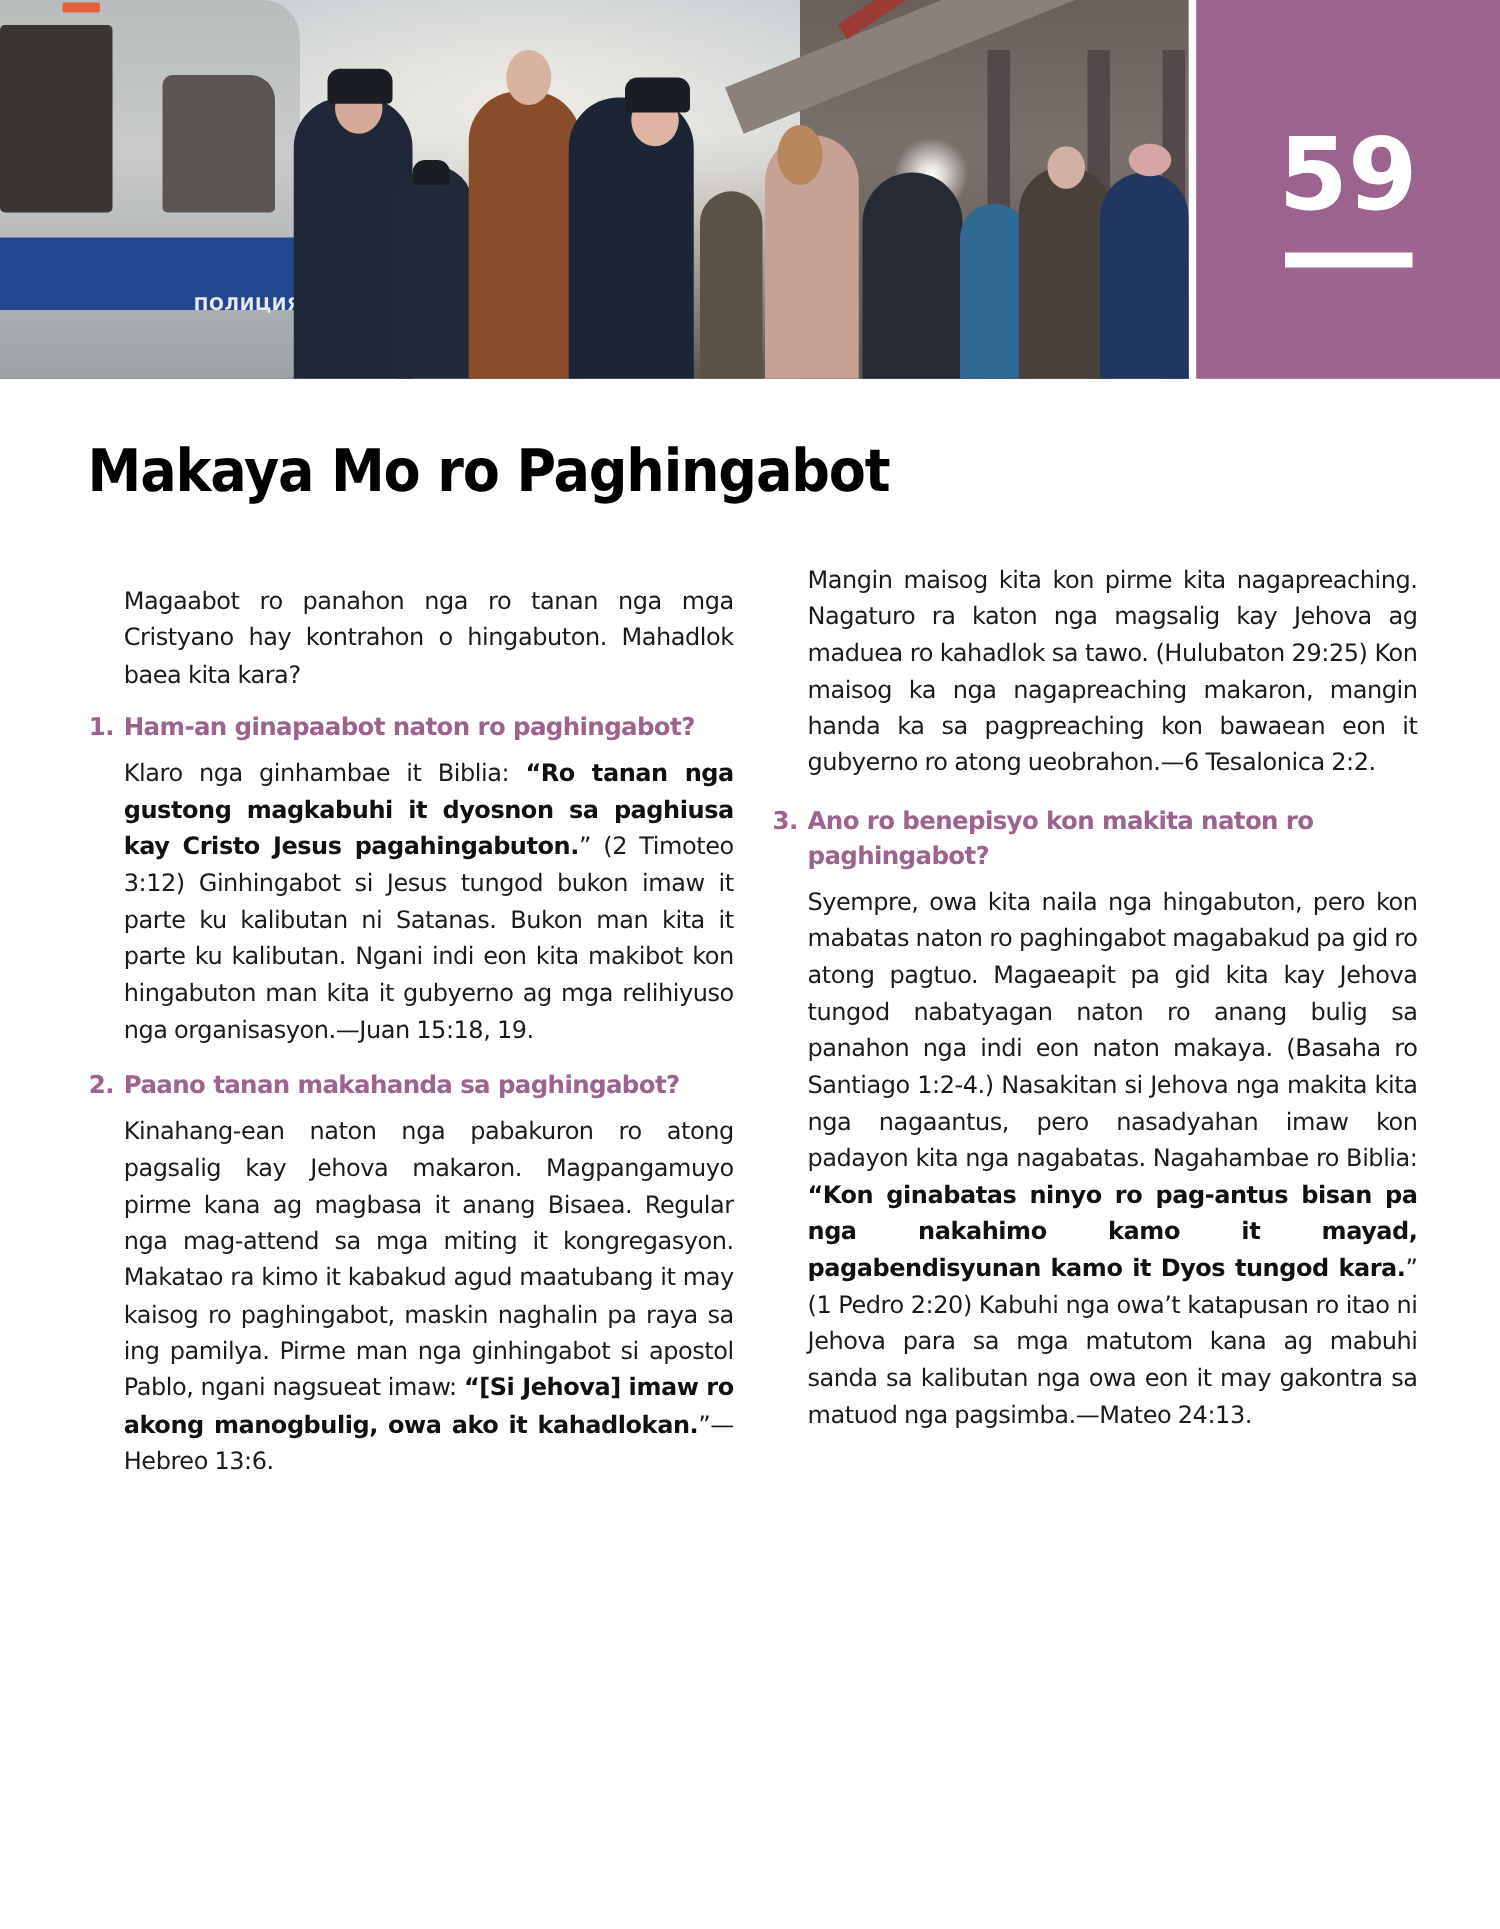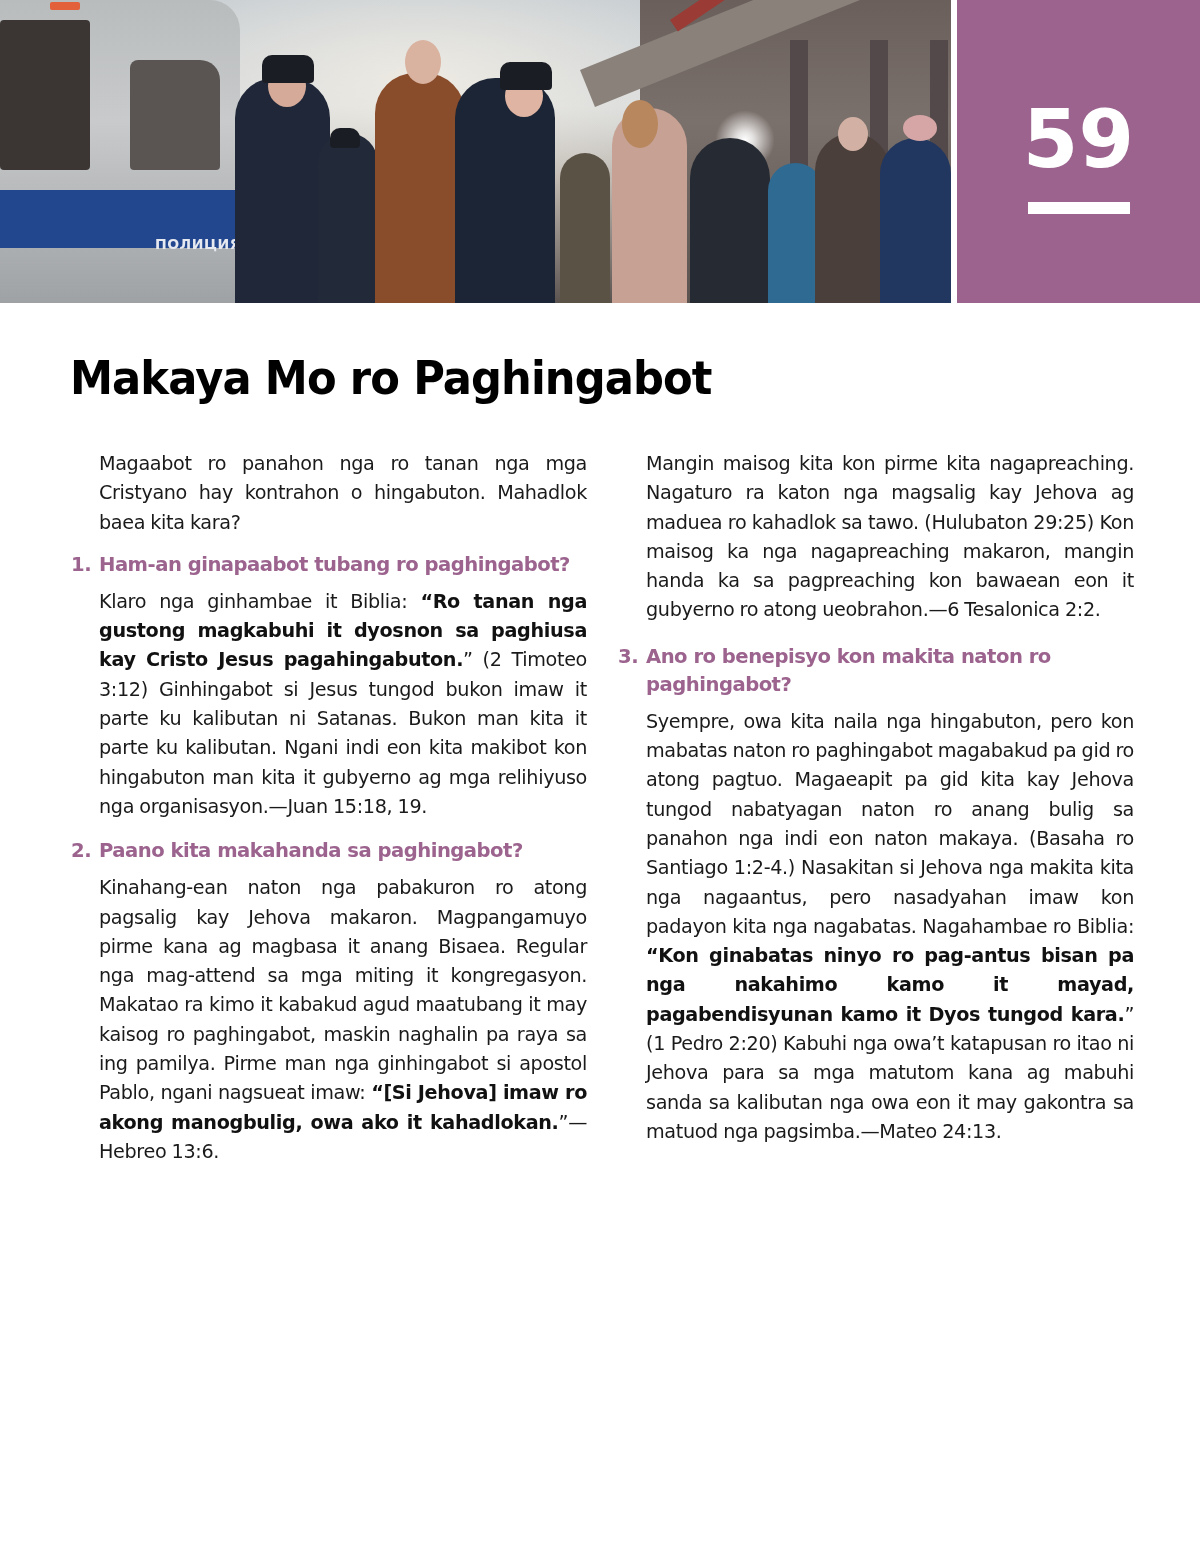--- a/index.html
+++ b/index.html
@@ -39,21 +39,21 @@
                     font-family: "DejaVu Sans", sans-serif; font-weight: bold; font-size: 80px; color: #ffffff; line-height: 1; }
     .badge-rule { position: absolute; left: 71px; top: 202px; width: 102px; height: 12px; background: #ffffff; }
 
     
     .title { position: absolute; left: 70px; top: 350px; margin: 0;
              font-family: "DejaVu Sans", sans-serif; font-weight: bold; font-size: 47px; color: #000000;
              letter-spacing: -1px; transform: scaleX(.92); transform-origin: left center; white-space: nowrap; }
 
     
     .col { position: absolute; top: 449px; width: 488px; }
-    .col-left { left: 99px; }
+    .col-left { left: 99px; margin-top: 17px; }
     .col-right { left: 646px; }
     .para { margin: 0; font-size: 19.2px; line-height: 29.3px; text-align: justify; hyphens: manual;
             font-family: "DejaVu Sans", sans-serif; color: #1a1a1a; letter-spacing: -0.35px; word-spacing: -0.5px; }
     .para b { font-weight: bold; color: #111; }
     .q { position: relative; margin: 14px 0 8px -28px; font-size: 19.6px; line-height: 28px; font-weight: bold;
          color: #9b638e; font-family: "DejaVu Sans", sans-serif; letter-spacing: -0.5px; display: flex; }
     .q .num { width: 28px; flex: 0 0 28px; }
     .q .qtext { flex: 1; }
     .col-right .q { margin-left: -28px; }
   </style>
@@ -104,27 +104,27 @@
   <div class="badge-rule"></div>
 </div>
 
 <h1 class="title">Makaya Mo ro Paghingabot</h1>
 
 <div class="col col-left">
   <p class="para">Magaabot ro panahon nga ro tanan nga mga Cristyano hay kontrahon o hingabuton. Mahad­lok baea kita kara?</p>
 
   <div class="q">
     <span class="num">1.</span>
-    <span class="qtext">Ham-an ginapaabot tubang ro paghingabot?</span>
+    <span class="qtext">Ham-an ginapaabot naton ro paghingabot?</span>
   </div>
   <p class="para rich"><span>Klaro nga ginhambae it Biblia: </span><b>“Ro tanan nga gustong magkabuhi it dyosnon sa paghiusa kay Cristo Jesus pagahingabuton.</b><span>” (2 Timoteo 3:12) Ginhingabot si Jesus tungod bukon imaw it parte ku kalibutan ni Satanas. Bukon man kita it parte ku kalibutan. Ngani indi eon kita makibot kon hingabuton man kita it gubyer­no ag mga relihiyuso nga organisasyon.—Juan 15:18, 19.</span></p>
 
   <div class="q" style="margin-top:16px;">
     <span class="num">2.</span>
-    <span class="qtext">Paano kita makahanda sa paghingabot?</span>
+    <span class="qtext">Paano tanan makahanda sa paghingabot?</span>
   </div>
   <p class="para rich"><span>Kinahang-ean naton nga pabakuron ro atong pagsalig kay Jehova makaron. Magpangamuyo pirme kana ag magbasa it anang Bisaea. Regu­lar nga mag-attend sa mga miting it kongregas­yon. Makatao ra kimo it kabakud agud maa­tubang it may kaisog ro paghingabot, maskin naghalin pa raya sa ing pamilya. Pirme man nga ginhingabot si apostol Pablo, ngani nagsueat imaw: </span><b>“[Si Jehova] imaw ro akong manogbu­lig, owa ako it kahadlokan.</b><span>”—Hebreo 13:6.</span></p>
 </div>
 
 <div class="col col-right">
   <p class="para rich"><span>Mangin maisog kita kon pirme kita naga­preaching. Nagaturo ra katon nga magsalig kay Jehova ag maduea ro kahadlok sa tawo. (Hulubaton 29:25) Kon maisog ka nga naga­preaching makaron, mangin handa ka sa pag­preaching kon bawaean eon it gubyerno ro atong ueobrahon.—6 Tesalonica 2:2.</span></p>
 
   <div class="q" style="margin-top:18px;">
     <span class="num">3.</span>
     <span class="qtext">Ano ro benepisyo kon makita naton ro paghingabot?</span>

